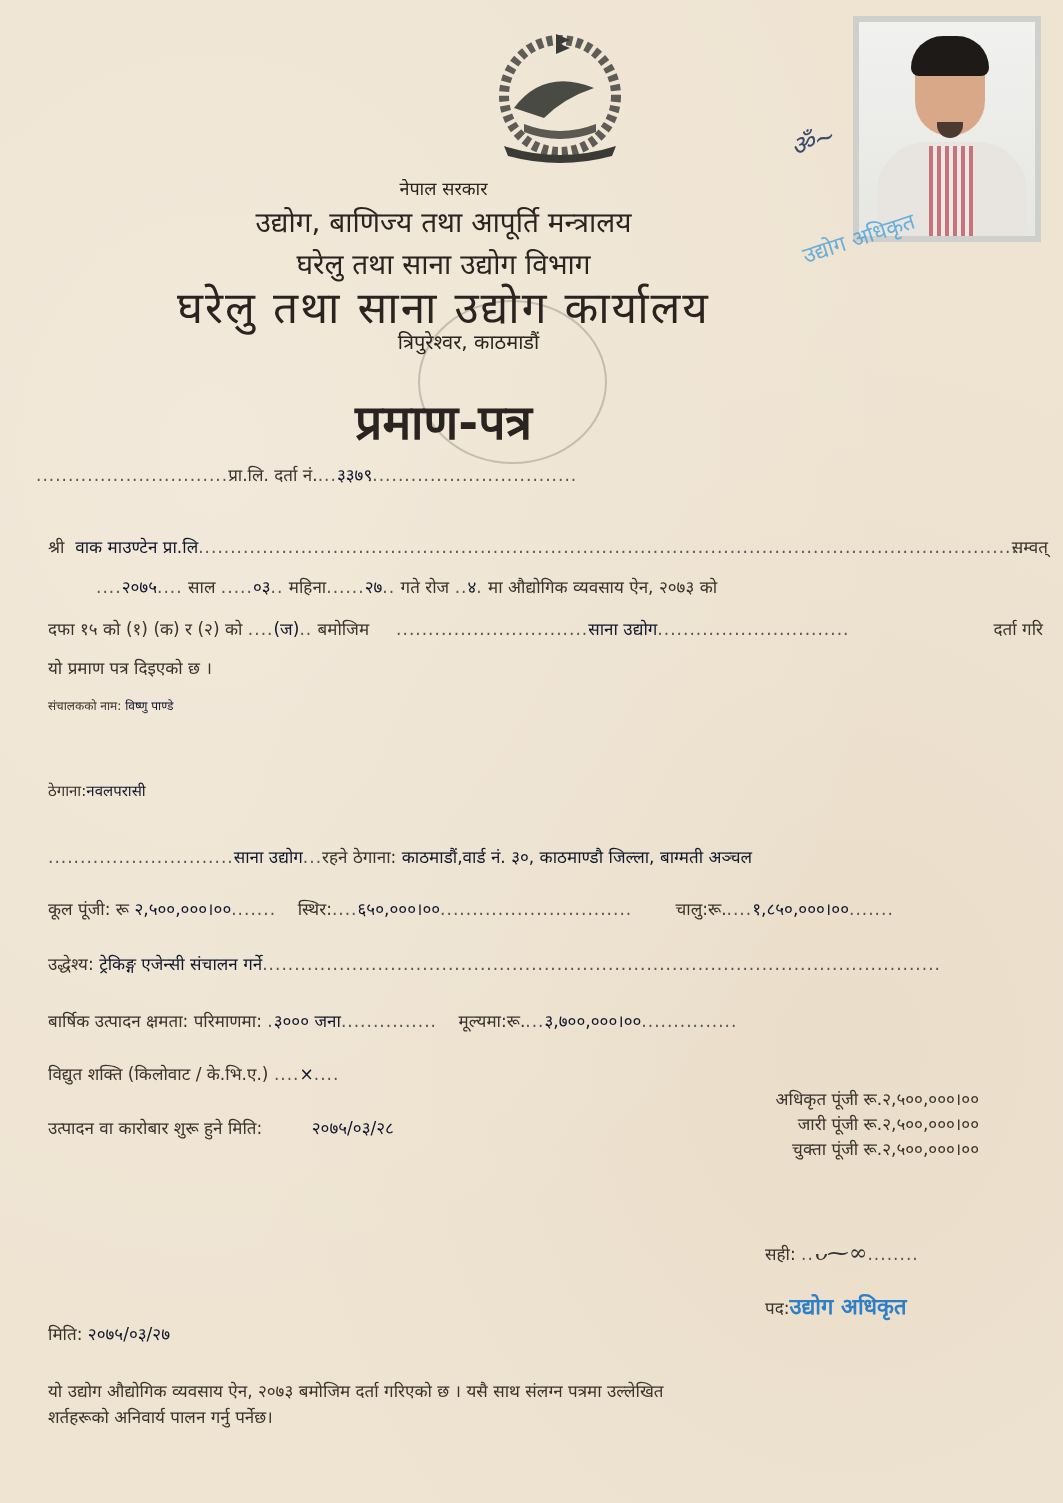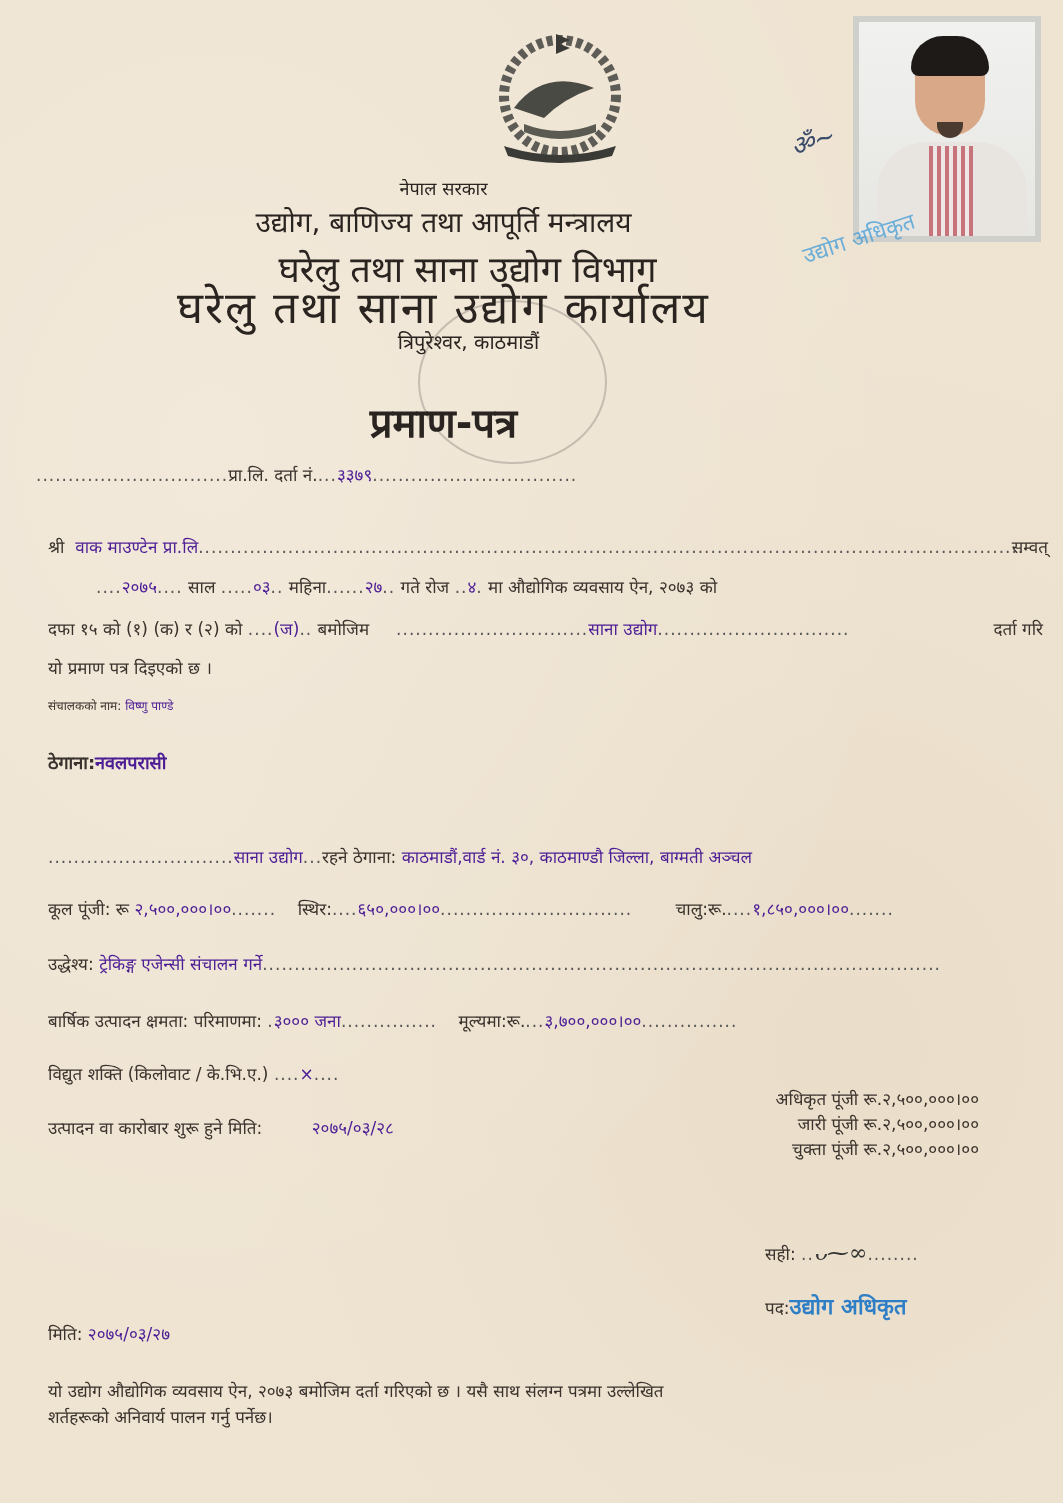--- a/index.html
+++ b/index.html
@@ -37,27 +37,27 @@
     left: 800px; top: 222px; font-size: 22px; color: #4aa0d8; opacity: .8;
     transform: rotate(-18deg);
   }
   .stamp-round {
     left: 418px; top: 300px; width: 185px; height: 160px; border-radius: 50%;
     border: 2px solid rgba(120,110,105,0.35);
   }
   .hdr { left: 12px; width: 863px; text-align: center; }
   .h-gov { top: 176px; font-size: 18px; }
   .h-min { top: 202px; font-size: 28px; }
-  .h-dept { top: 244px; font-size: 36px; margin-left: 24px; }
+  .h-dept { top: 244px; font-size: 28px; }
   .h-office { top: 276px; font-size: 44px; letter-spacing: 2px; }
   .h-loc { top: 328px; font-size: 20px; left: 0; width: 937px; text-align:center; }
-  .h-title { top: 388px; font-size: 40px; font-weight: bold; margin-top: 6px; }
+  .h-title { top: 388px; font-size: 48px; font-weight: bold; }
   .line { font-size: 17px; color: #3a322c; }
   .dots { color:#555; letter-spacing: 1px; }
-  .fill { color:#4c1d95; }
+  .fill { color:#0f172a; }
   .blue { color: #2f7fc6; font-weight: bold; font-size: 22px; }
   .sig-mark { color:#333; font-family: "DejaVu Serif", serif; font-style: italic; font-size: 22px; }
 </style>
 </head>
 <body>
 
 <div class="abs emblem">
   <svg width="152" height="140" viewBox="0 0 152 140">
     <circle cx="76" cy="68" r="56" fill="none" stroke="#3a3a36" stroke-width="10" stroke-dasharray="6 4" opacity=".8"></circle>
     <path d="M30 80 Q60 40 110 60 Q80 70 60 90 Z" fill="#4a4a44"></path>
@@ -114,21 +114,21 @@
   &nbsp;&nbsp;&nbsp;&nbsp;<span class="dots">..............................</span><span class="fill">साना उद्योग</span><span class="dots">..............................</span>
   <span style="position:absolute; right:0; top:0;">दर्ता गरि</span>
 </div>
 
 <div class="abs line" style="left:48px; top:656px;">यो प्रमाण पत्र दिइएको छ ।</div>
 
 <div class="abs line" style="left:48px; top:697px; font-size:12px;">
   <span>संचालकको नाम:</span>
   <span class="fill">विष्णु पाण्डे</span>
 </div>
-<div class="abs line" style="left:48px; top:750px; font-size:18px;font-weight:bold;">
+<div class="abs line" style="left:48px; top:780px; font-size:15px;">
   <span>ठेगाना:</span><span class="fill">नवलपरासी</span>
 </div>
 
 <div class="abs line" style="left:48px; top:845px;">
   <span class="dots">.............................</span><span class="fill">साना उद्योग</span><span class="dots">...</span><span>रहने ठेगाना:</span>
   <span class="fill">काठमाडौं,वार्ड नं. ३०, काठमाण्डौ जिल्ला, बाग्मती अञ्चल</span>
 </div>
 
 <div class="abs line" style="left:48px; top:897px;">
   <span>कूल पूंजी: रू</span>

